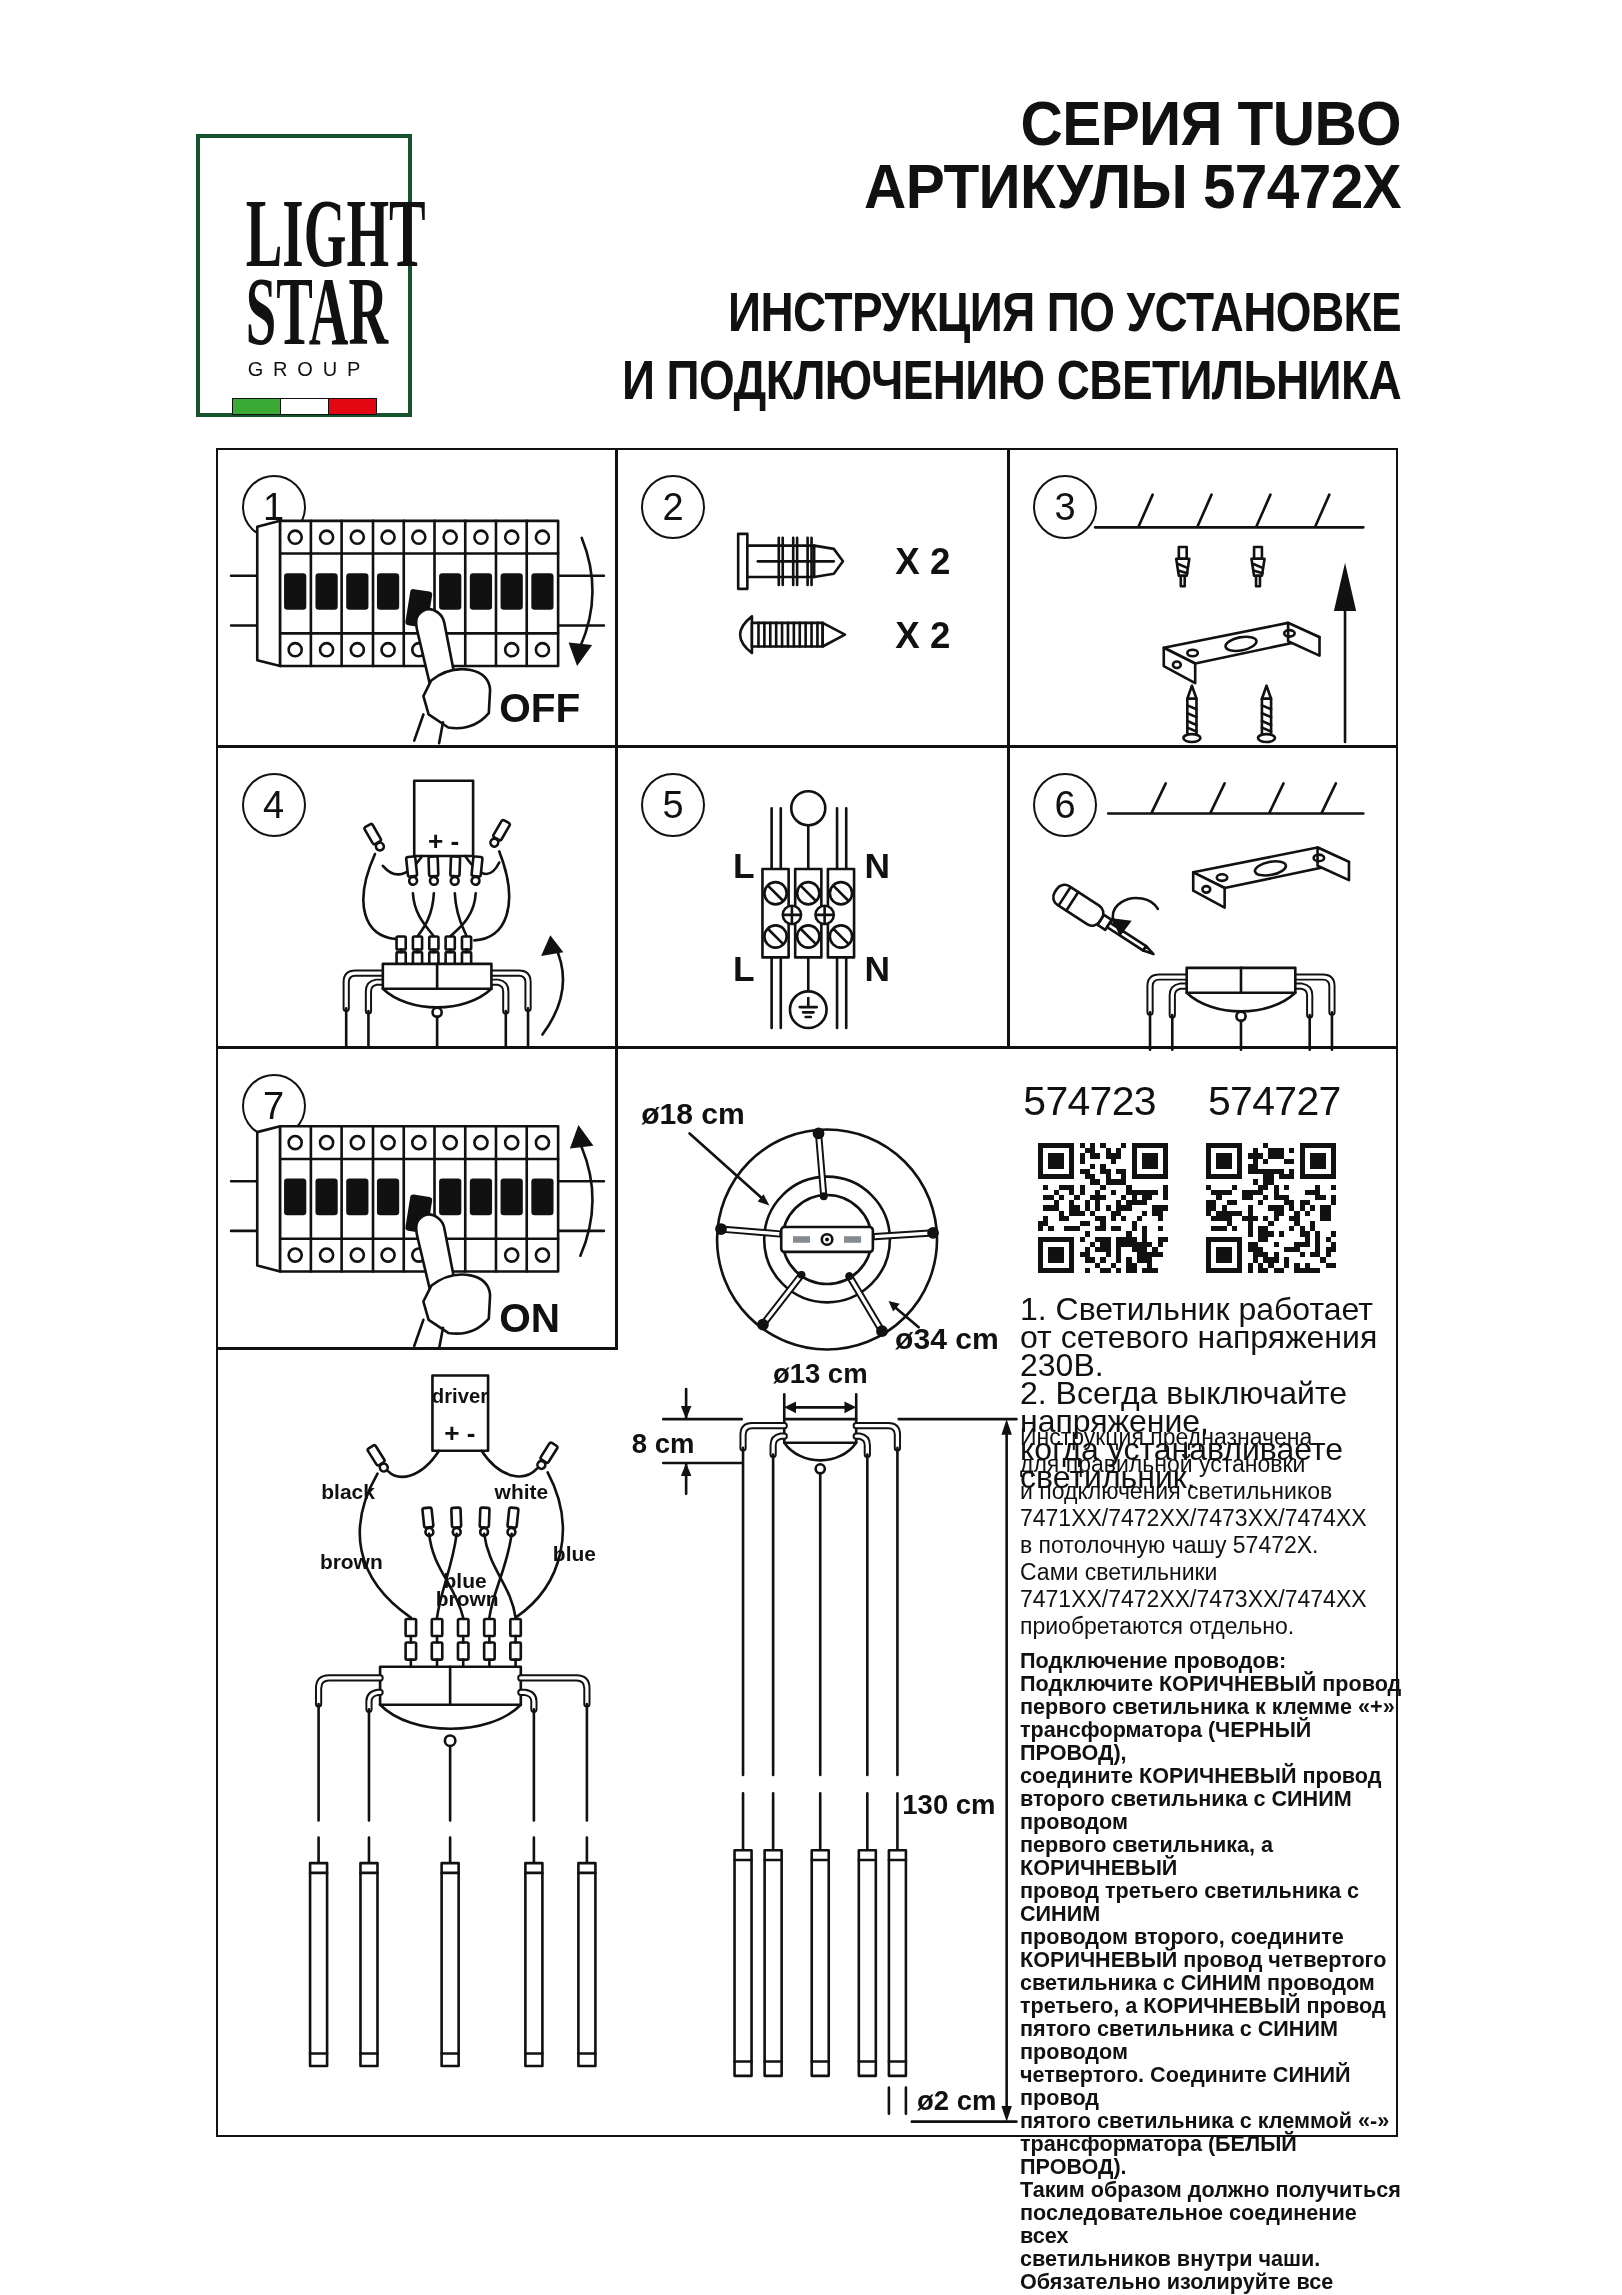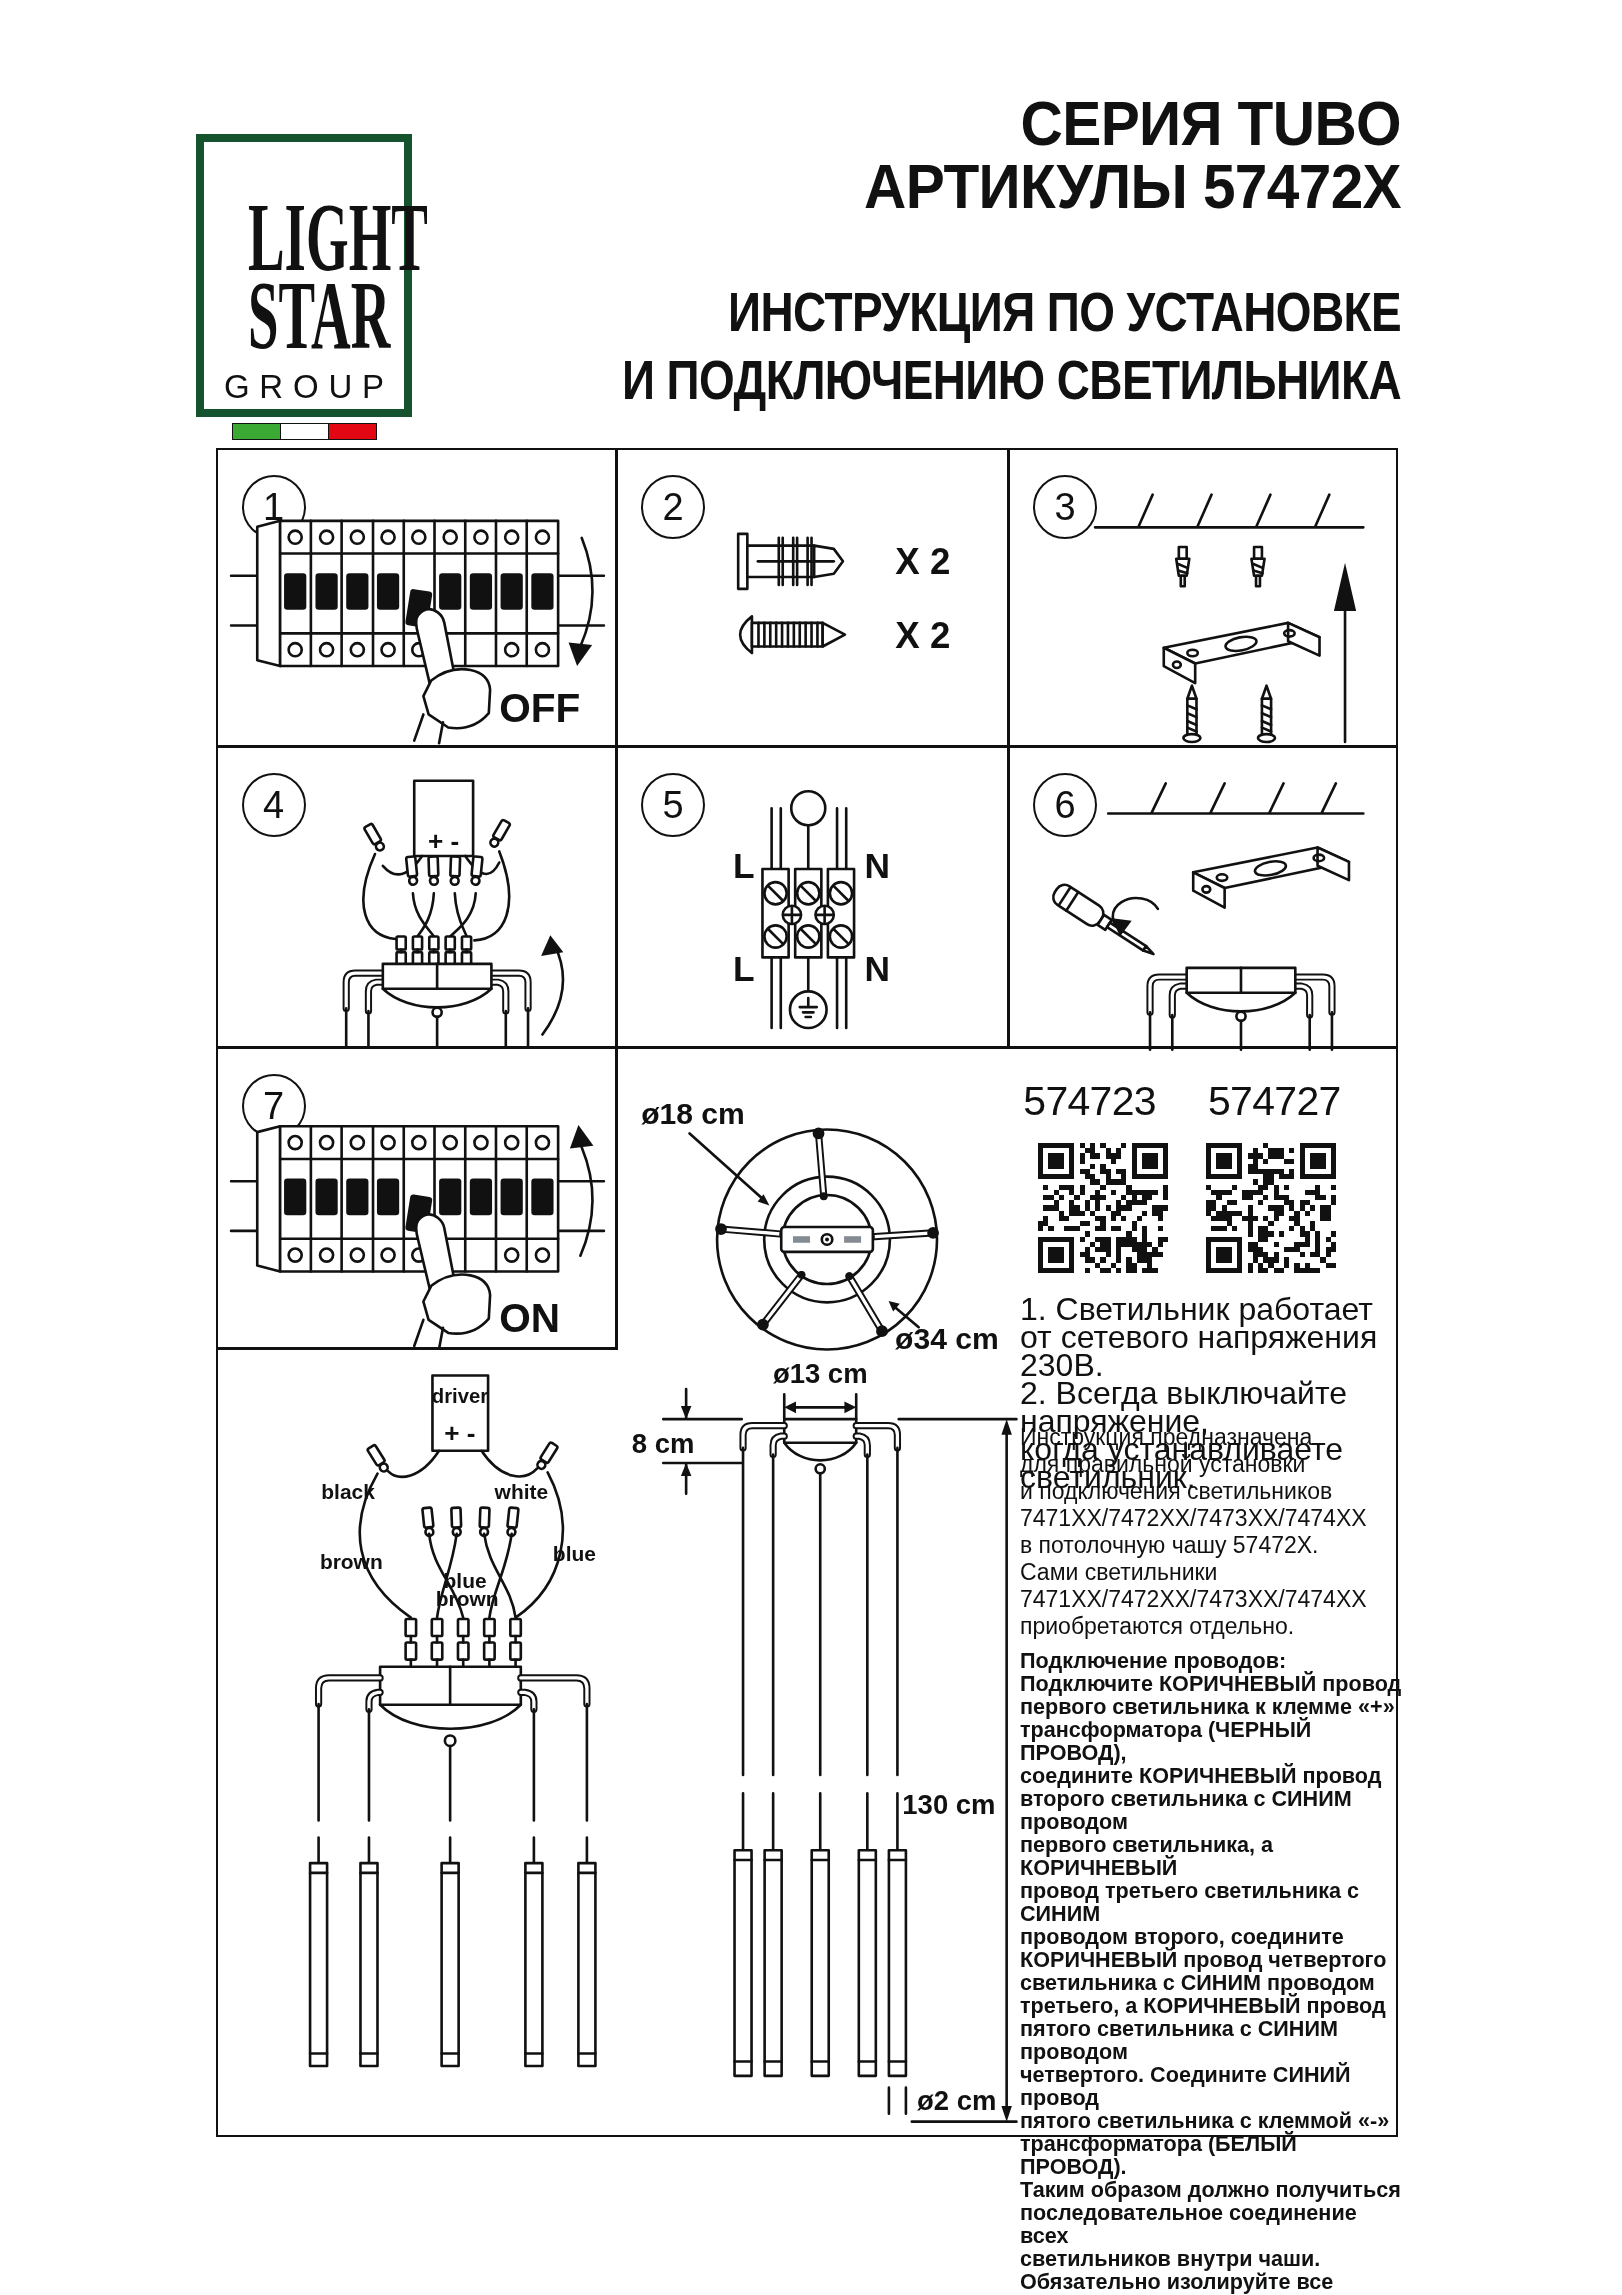--- a/index.html
+++ b/index.html
@@ -1,24 +1,24 @@
 <!DOCTYPE html>
 <html style="font-size:10.5px"><head>
 <meta charset="utf-8">
 <style>
   html,body{margin:0;padding:0;background:#e8e8e8}
   .page{position:relative;width:1623px;height:2295px;background:#fff;
         font-family:"Liberation Sans",sans-serif;color:#111;overflow:hidden}
   .abs{position:absolute}
   
-  .logo{left:196px;top:134px;width:216px;height:283px;border:8px solid #14532d;
+  .logo{left:196px;top:134px;width:216px;height:283px;border:4px solid #14532d;
         box-sizing:border-box;text-align:center;padding-top:56px}
   .logo-main{font-family:"Liberation Serif",serif;font-weight:700;font-size:98px;
              line-height:.80;transform:scaleX(.56);transform-origin:50% 0}
-  .logo-group{margin-top:13px;font-size:33px;font-weight:400;letter-spacing:9.8px;text-indent:9.8px}
+  .logo-group{margin-top:7px;font-size:20px;font-weight:400;letter-spacing:9.8px;text-indent:9.8px}
   .flag{margin:17px auto 0;width:143px;height:15.7px;border:1.3px solid #111;display:flex}
   .flag span{flex:1}
   .flag .mid{border-left:1.3px solid #111;border-right:1.3px solid #111}
   .titleblock{right:222px;top:92px;text-align:right}
   .t1{font-size:63px;font-weight:700;line-height:1.0;letter-spacing:-0.7px;transform:scaleX(.93);transform-origin:100% 50%}
   .t2{margin-top:60px;font-size:56px;font-weight:700;line-height:1.22;letter-spacing:-0.7px;transform:scaleX(.82);transform-origin:100% 50%}
   
   .gridbox{left:216px;top:448px;width:1182px;height:1689px;border:2.6px solid #111;box-sizing:border-box}
   .gridline{position:absolute;background:#111}
   .stepnum{position:absolute;width:60px;height:60px;border:2.6px solid #111;border-radius:50%;

